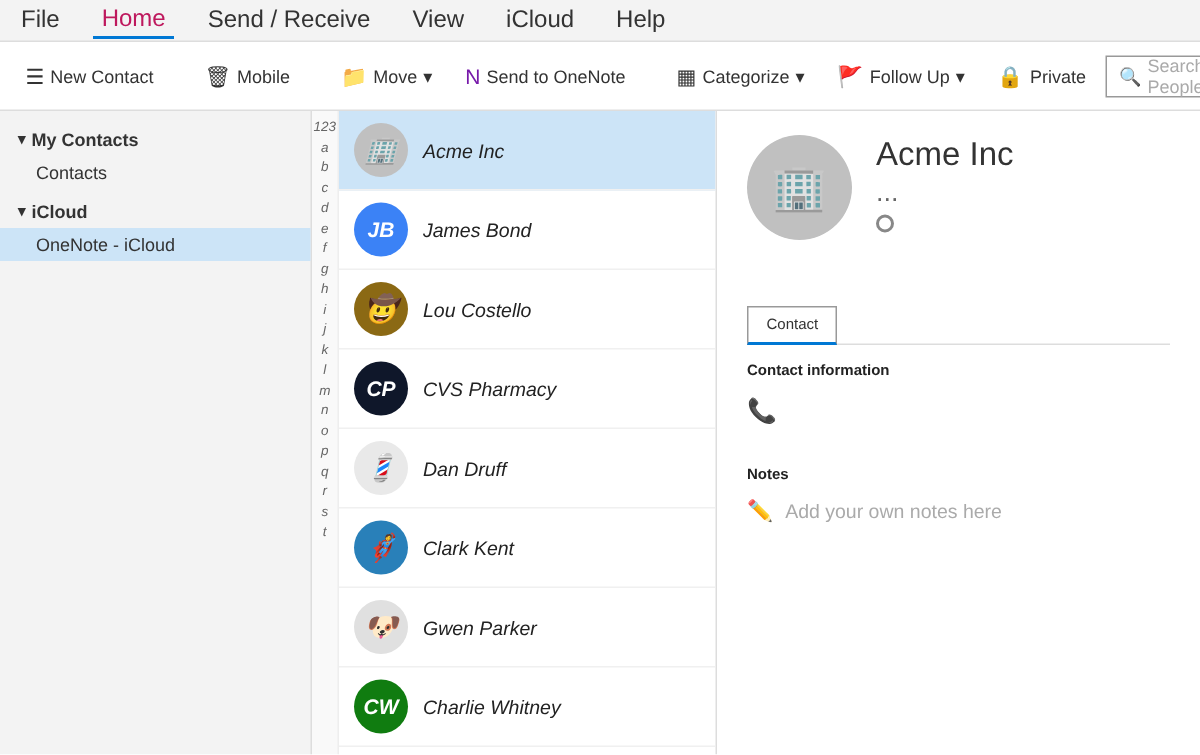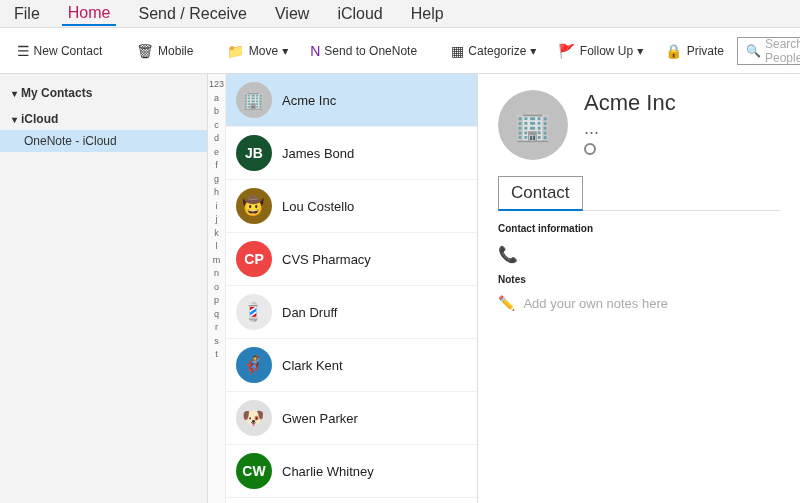--- a/index.html
+++ b/index.html
@@ -22,51 +22,51 @@
 
     
     .sidebar { width: 208px; background: #f3f3f3; border-right: 1px solid #ddd; padding: 8px 0; flex-shrink: 0; }
     .sidebar-group { margin-bottom: 4px; }
     .sidebar-group-header { display: flex; align-items: center; padding: 4px 12px; font-size: 12px; font-weight: 600; color: #333; cursor: pointer; }
     .sidebar-group-header .arrow { margin-right: 4px; font-size: 10px; }
     .sidebar-item { padding: 4px 12px 4px 24px; font-size: 12px; color: #333; cursor: pointer; }
     .sidebar-item.active { background: #cce4f7; font-weight: 500; }
 
     
-    .contact-list-area { width: 270px; flex-shrink: 0; border-right: 1px solid #ddd; display: flex; }
+    .contact-list-area { width: 270px; flex-shrink: 0; border-right: 1px solid #ddd; display: flex; font-style: italic; }
     .alpha-index { width: 18px; background: #f9f9f9; border-right: 1px solid #eee; display: flex; flex-direction: column; align-items: center; padding-top: 4px; font-size: 9px; color: #666; overflow: hidden; }
     .alpha-index span { line-height: 1.5; cursor: pointer; }
     .contact-list { flex: 1; overflow-y: auto; }
     .contact-item { display: flex; align-items: center; padding: 8px 10px; cursor: pointer; border-bottom: 1px solid #f0f0f0; gap: 10px; }
     .contact-item.selected { background: #cce4f7; }
     .avatar { width: 36px; height: 36px; border-radius: 50%; display: flex; align-items: center; justify-content: center; font-size: 14px; font-weight: 600; color: #fff; flex-shrink: 0; overflow: hidden; }
     .contact-name { font-size: 13px; color: #222; }
 
     
     .detail-panel { flex: 1; padding: 16px 20px; overflow-y: auto; background: #fff; }
     .detail-header { display: flex; align-items: flex-start; gap: 16px; margin-bottom: 16px; }
     .detail-avatar { width: 70px; height: 70px; border-radius: 50%; overflow: hidden; flex-shrink: 0; background: #ddd; }
     .detail-title { flex: 1; }
     .detail-name { font-size: 22px; font-weight: 300; color: #333; }
     .detail-dots { font-size: 18px; color: #666; margin-top: 2px; }
     .detail-status { display: flex; gap: 6px; align-items: center; margin-top: 4px; }
     .status-circle { width: 12px; height: 12px; border-radius: 50%; border: 2px solid #888; display: inline-block; }
     .tab-bar { display: flex; gap: 0; margin-bottom: 12px; border-bottom: 1px solid #ddd; }
-    .tab { padding: 6px 12px; font-size: 17px; cursor: pointer; color: #333; border: 1px solid #999; border-bottom: 2px solid #0078d4; margin-bottom: -1px; }
+    .tab { padding: 6px 12px; font-size: 10px; cursor: pointer; color: #333; border: 1px solid #999; border-bottom: 2px solid #0078d4; margin-bottom: -1px; margin-top: 28px; }
     .section-title { font-size: 10px; font-weight: 600; color: #222; margin-bottom: 10px; }
     .info-row { display: flex; align-items: flex-start; gap: 10px; margin-bottom: 8px; }
     .info-icon { font-size: 16px; color: #555; margin-top: 1px; }
     .info-label { font-size: 11px; color: #666; }
     .info-value { font-size: 13px; color: #222; }
-    .notes-section { margin-top: 10px; }
+    .notes-section { margin-top: 27px; }
     .notes-row { display: flex; align-items: center; gap: 8px; color: #888; font-size: 13px; }
     .notes-icon { font-size: 14px; }
 
     
-    .av-blue { background: #14532d; }
+    .av-blue { background: #3b82f6; }
   </style>
 </head>
 <body>
 
 <div class="menu-bar">
   <span class="menu-item">File</span>
   <span class="menu-item active">Home</span>
   <span class="menu-item">Send / Receive</span>
   <span class="menu-item">View</span>
   <span class="menu-item">iCloud</span>
@@ -114,20 +114,23 @@
   </div>
 </div>
 
 <div class="main">
 
   <div class="sidebar">
     <div class="sidebar-group">
       <div class="sidebar-group-header">
         <span class="arrow">▾</span>
         <span>My Contacts</span>
+      </div>
+      <div class="sidebar-item">
+        <span>Contacts</span>
       </div>
     </div>
     <div class="sidebar-group">
       <div class="sidebar-group-header">
         <span class="arrow">▾</span>
         <span>iCloud</span>
       </div>
       <div class="sidebar-item active">
         <span>OneNote - iCloud</span>
       </div>
@@ -171,21 +174,21 @@
         <div class="avatar av-blue">JB</div>
         <span class="contact-name">James Bond</span>
       </div>
 
       <div class="contact-item">
         <div class="avatar" style="background:#8b6914; font-size:18px;">🤠</div>
         <span class="contact-name">Lou Costello</span>
       </div>
 
       <div class="contact-item">
-        <div class="avatar" style="background:#ef4444;">CP</div>
+        <div class="avatar" style="background:#0f172a;">CP</div>
         <span class="contact-name">CVS Pharmacy</span>
       </div>
 
       <div class="contact-item">
         <div class="avatar" style="background:#e9e9e9; font-size:18px;">💈</div>
         <span class="contact-name">Dan Druff</span>
       </div>
 
       <div class="contact-item">
         <div class="avatar" style="background:#2980b9; font-size:18px;">🦸</div>

